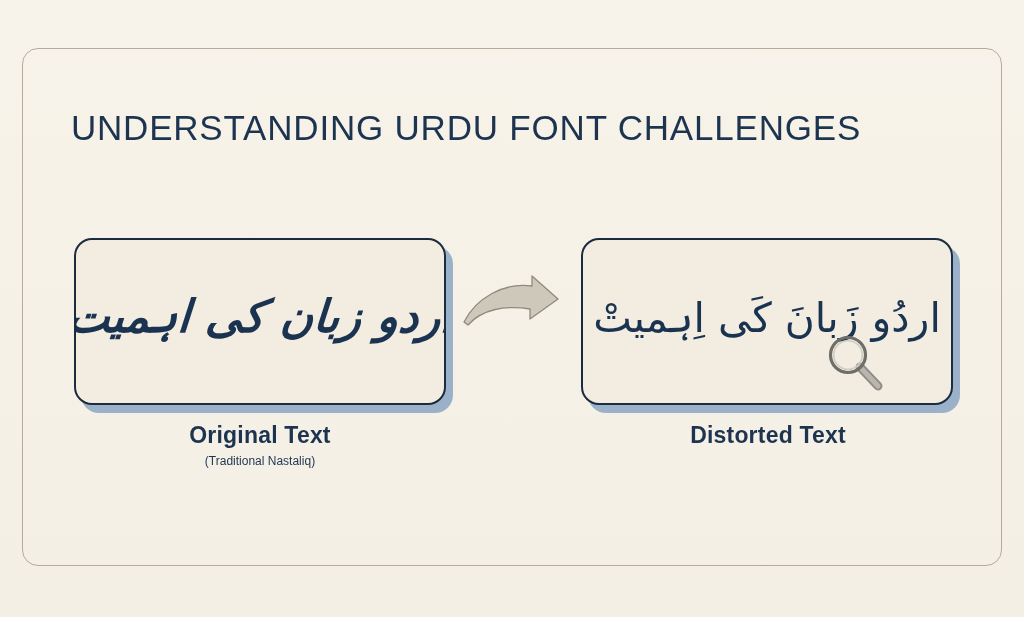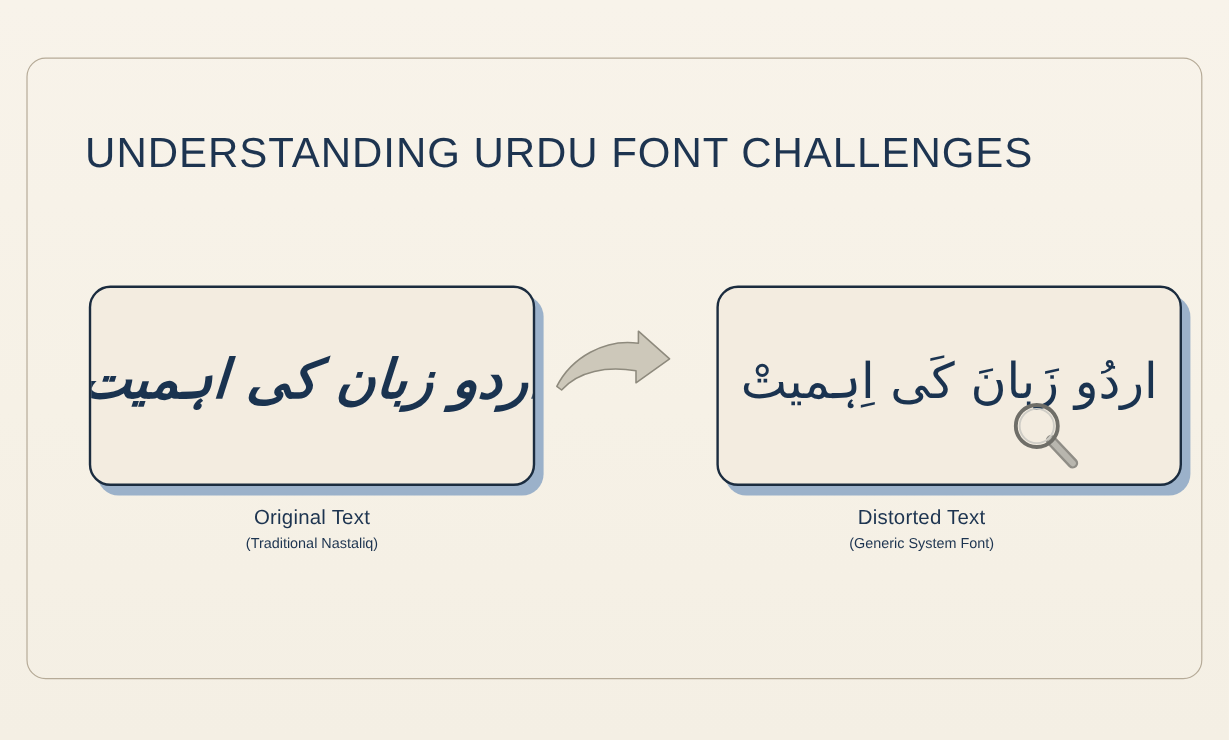--- a/index.html
+++ b/index.html
@@ -59,21 +59,21 @@
     height: 180px;
   }
 
   .panel {
     position: absolute;
     top: 6px;
     width: 372px;
     height: 167px;
   }
   .panel-left  { left: 52px; }
-  .panel-right { left: 575px; padding-left: 16px; }
+  .panel-right { left: 559px; }
 
   .card-shadow {
     position: absolute;
     left: 7px;
     top: 8px;
     width: 100%;
     height: 100%;
     border-radius: 18px;
     background: #8ba6c4;
     opacity: 0.85;
@@ -156,22 +156,22 @@
     position: absolute;
     top: 421px;
     width: 420px;
     text-align: center;
     color: #1d3450;
   }
   .caption-left  { left: 50px; }
   .caption-right { left: 558px; }
 
   .caption-main {
-    font-size: 17px;
-    font-weight: normal;
+    font-size: 23px;
+    font-weight: bold;
     letter-spacing: 0.2px;
     line-height: 1.3;
   }
   .caption-sub {
     font-size: 12px;
     font-weight: 400;
     line-height: 1.45;
     margin-top: 2px;
   }
 </style>
@@ -217,16 +217,15 @@
     </svg>
   </div>
 
   <div class="caption caption-left">
     <div class="caption-main">Original Text</div>
     <div class="caption-sub">(Traditional Nastaliq)</div>
   </div>
 
   <div class="caption caption-right">
     <div class="caption-main">Distorted Text</div>
-    <div class="caption-sub">(Generic System Font)</div>
   </div>
 
 </div>
 
 </body></html>

